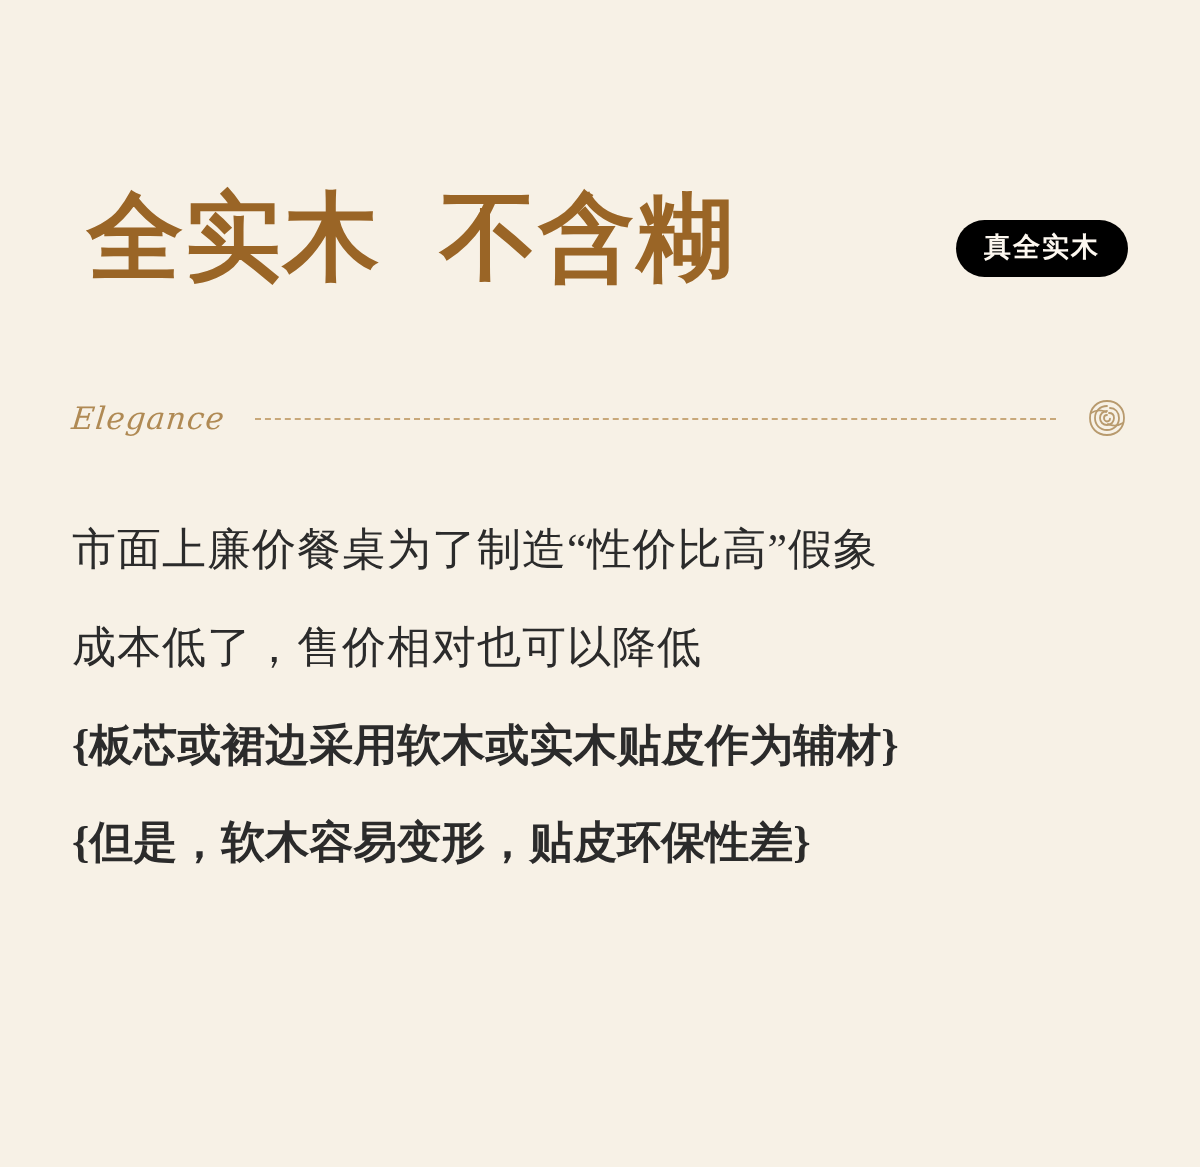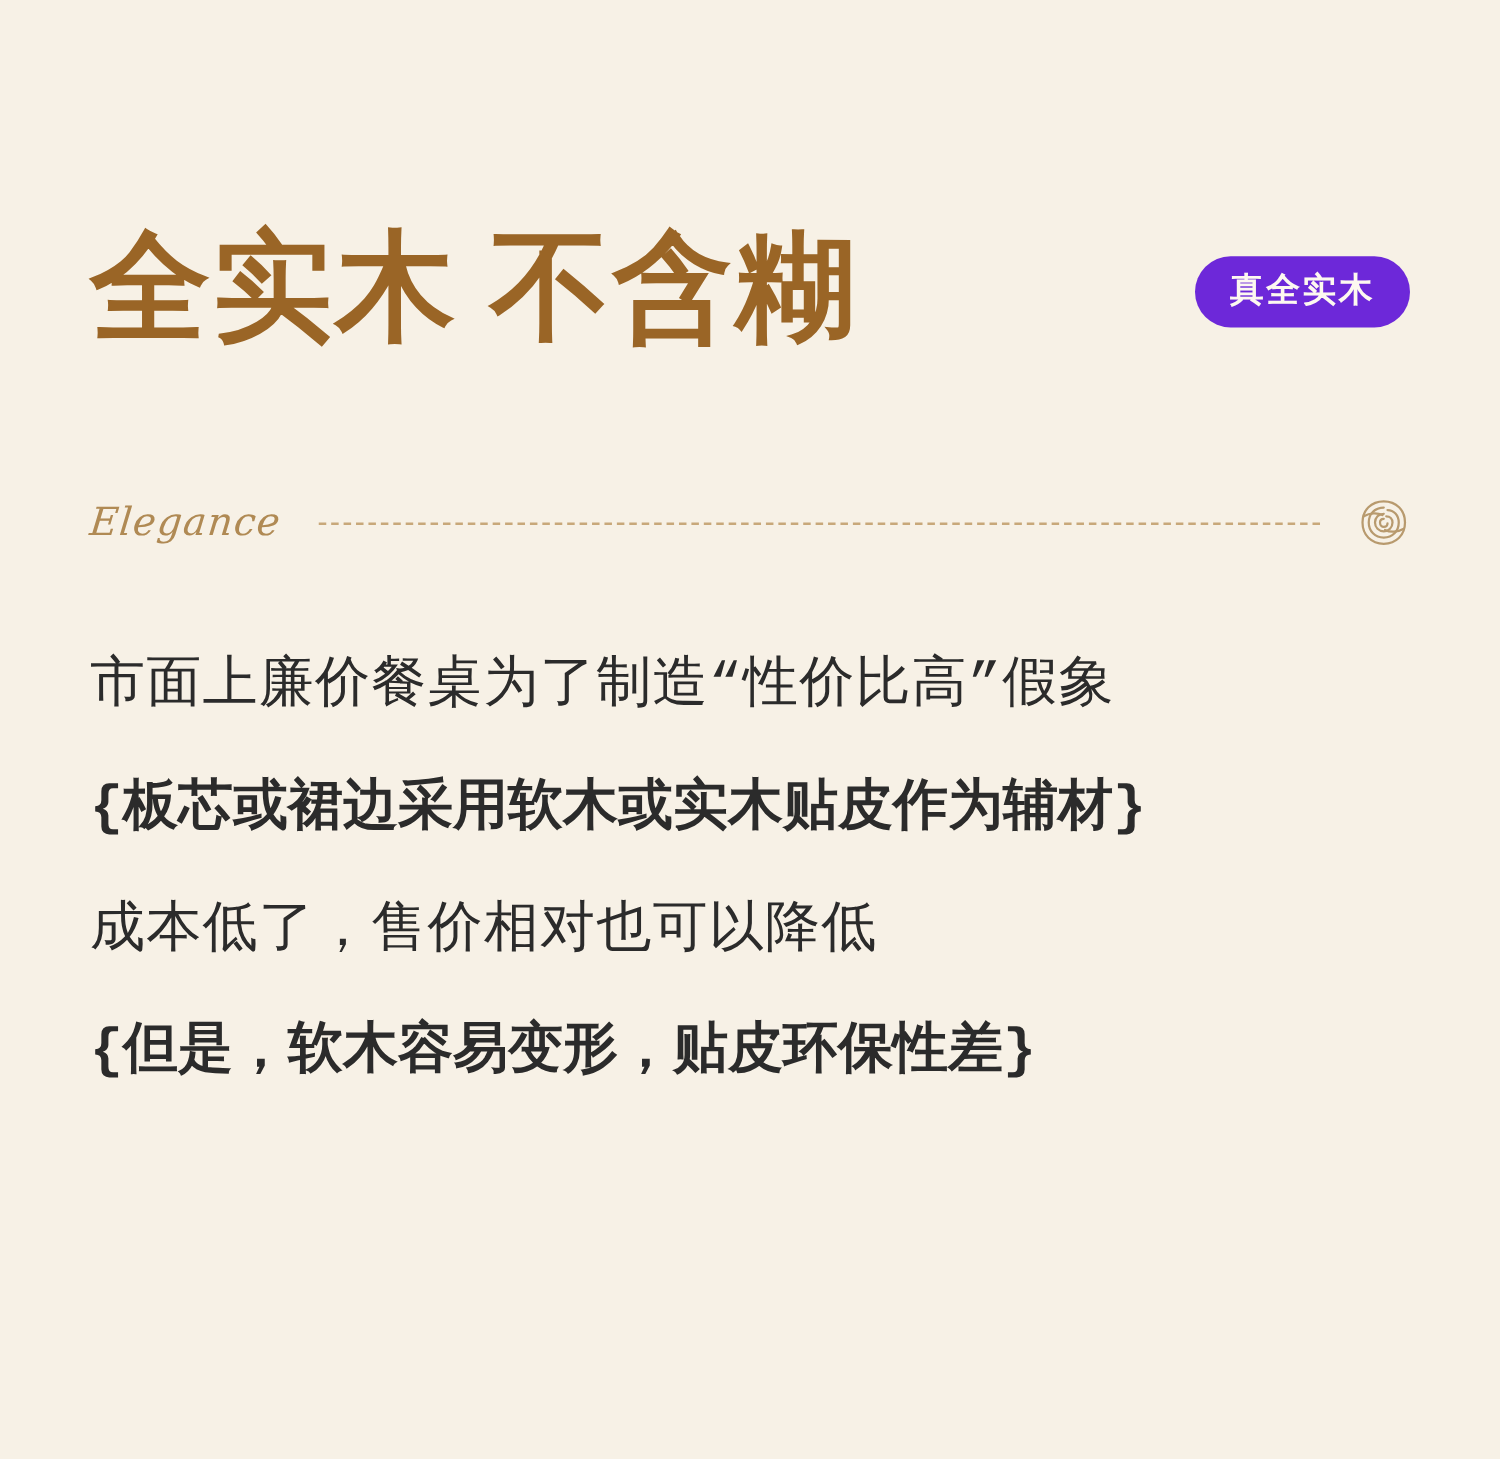--- a/index.html
+++ b/index.html
@@ -27,32 +27,32 @@
     position: absolute;
     left: 72px;
     top: 178px;
     width: 1056px;
     display: flex;
     align-items: center;
     justify-content: space-between;
   }
 
   .headline {
-    font-family: Liberation Serif, serif;
+    font-family: Liberation Mono, monospace;
     font-weight: 700;
     font-size: 96px;
     line-height: 1.08;
     letter-spacing: 2px;
     color: #9a6526;
     white-space: nowrap;
-    margin: 0;
+    margin: 15px;
   }
 
   .badge {
-    background: #6d28d9;
+    background: #000000;
     color: #fdf8f0;
     border-radius: 30px;
     padding: 14px 28px 16px 28px;
     font-size: 27px;
     font-weight: 700;
     letter-spacing: 2px;
     line-height: 1;
     white-space: nowrap;
     margin-top: 8px;
   }
@@ -96,21 +96,21 @@
 
   
   .body-copy {
     position: absolute;
     left: 72px;
     top: 520px;
     width: 1060px;
   }
 
   .line {
-    font-family: Liberation Mono, monospace;
+    font-family: Liberation Serif, serif;
     font-size: 44px;
     line-height: 1.36;
     color: #2b2b2b;
     letter-spacing: 1px;
     margin: 0 0 38px 0;
     white-space: nowrap;
   }
 
   .line.strong {
     font-weight: 700;
@@ -137,18 +137,18 @@
         <path d="M25 18 C21 18 18 21 18 25 C18 29 21 32 25 32 C29 32 32 29 32 25 C32 22 30 20 27 20"></path>
         <path d="M25 22 C23 22 22 23.5 22 25 C22 27 23.5 28.5 25 28.5 C26.8 28.5 28 27.2 28 25.6"></path>
         <path d="M9 20 C14 17 20 17 24 19"></path>
         <path d="M41 30 C36 33 30 33 26 31"></path>
       </g>
     </svg>
   </div>
 
   <div class="body-copy">
     <p class="line">市面上廉价餐桌为了制造“性价比高”假象</p>
+    <p class="line">成本低了，售价相对也可以降低</p>
     <p class="line strong">{板芯或裙边采用软木或实木贴皮作为辅材}</p>
-    <p class="line">成本低了，售价相对也可以降低</p>
     <p class="line strong">{但是，软木容易变形，贴皮环保性差}</p>
   </div>
 
 </div>
 
 </body></html>

